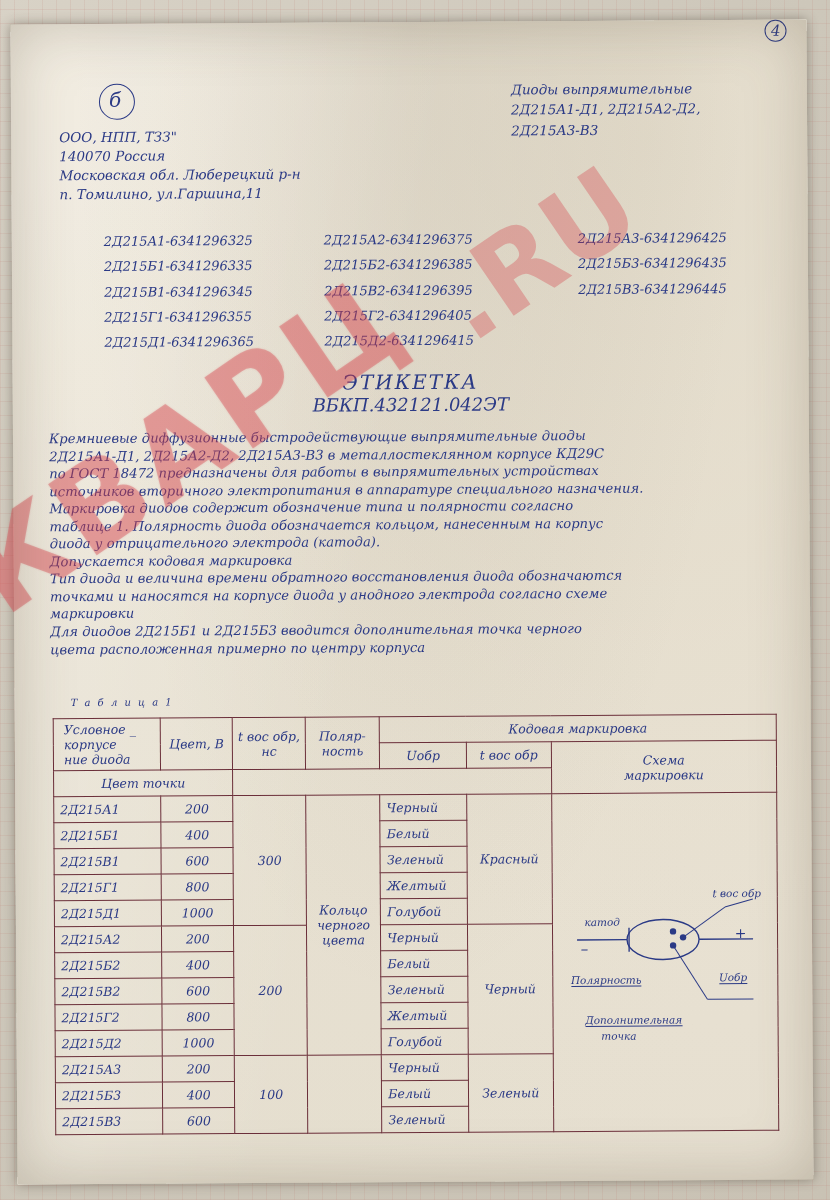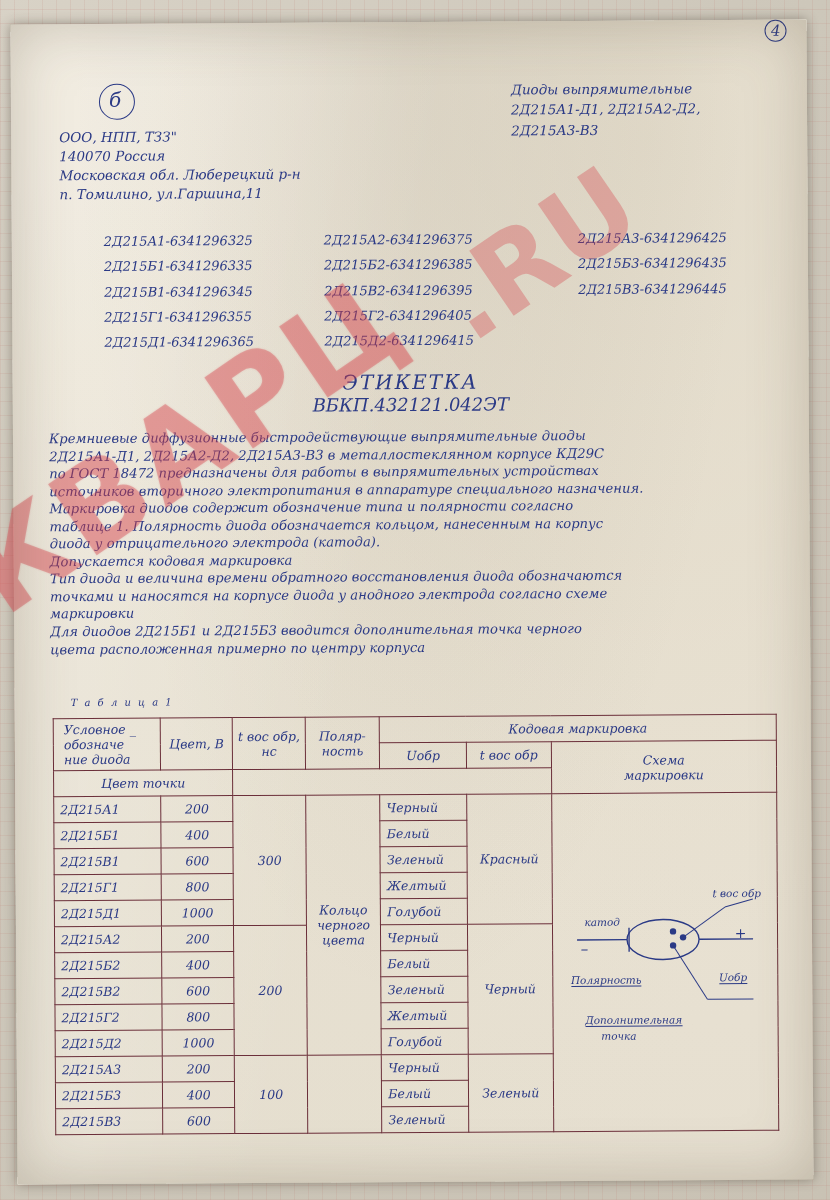--- a/index.html
+++ b/index.html
@@ -187,21 +187,21 @@
       <p>цвета  расположенная примерно по центру корпуса</p>
     </div>
 
     <div class="tbl-cap ink">Т а б л и ц а 1</div>
 
     <table class="main">
       <tbody>
           <tr class="colhdr">
         <td rowspan="2" style="width:96px">
           <div class="lft">Условное _</div>
-          <div class="lft">обозначе</div>
+          <div class="lft">корпусе</div>
           <div class="lft">ние диода</div>
         </td>
         <td rowspan="2" style="width:62px">Цвет, В</td>
         <td rowspan="2" style="width:62px">
           <div>t вос обр,</div>
           <div>нс</div>
         </td>
         <td rowspan="2" style="width:64px">
           <div>Поляр-</div>
           <div>ность</div>

